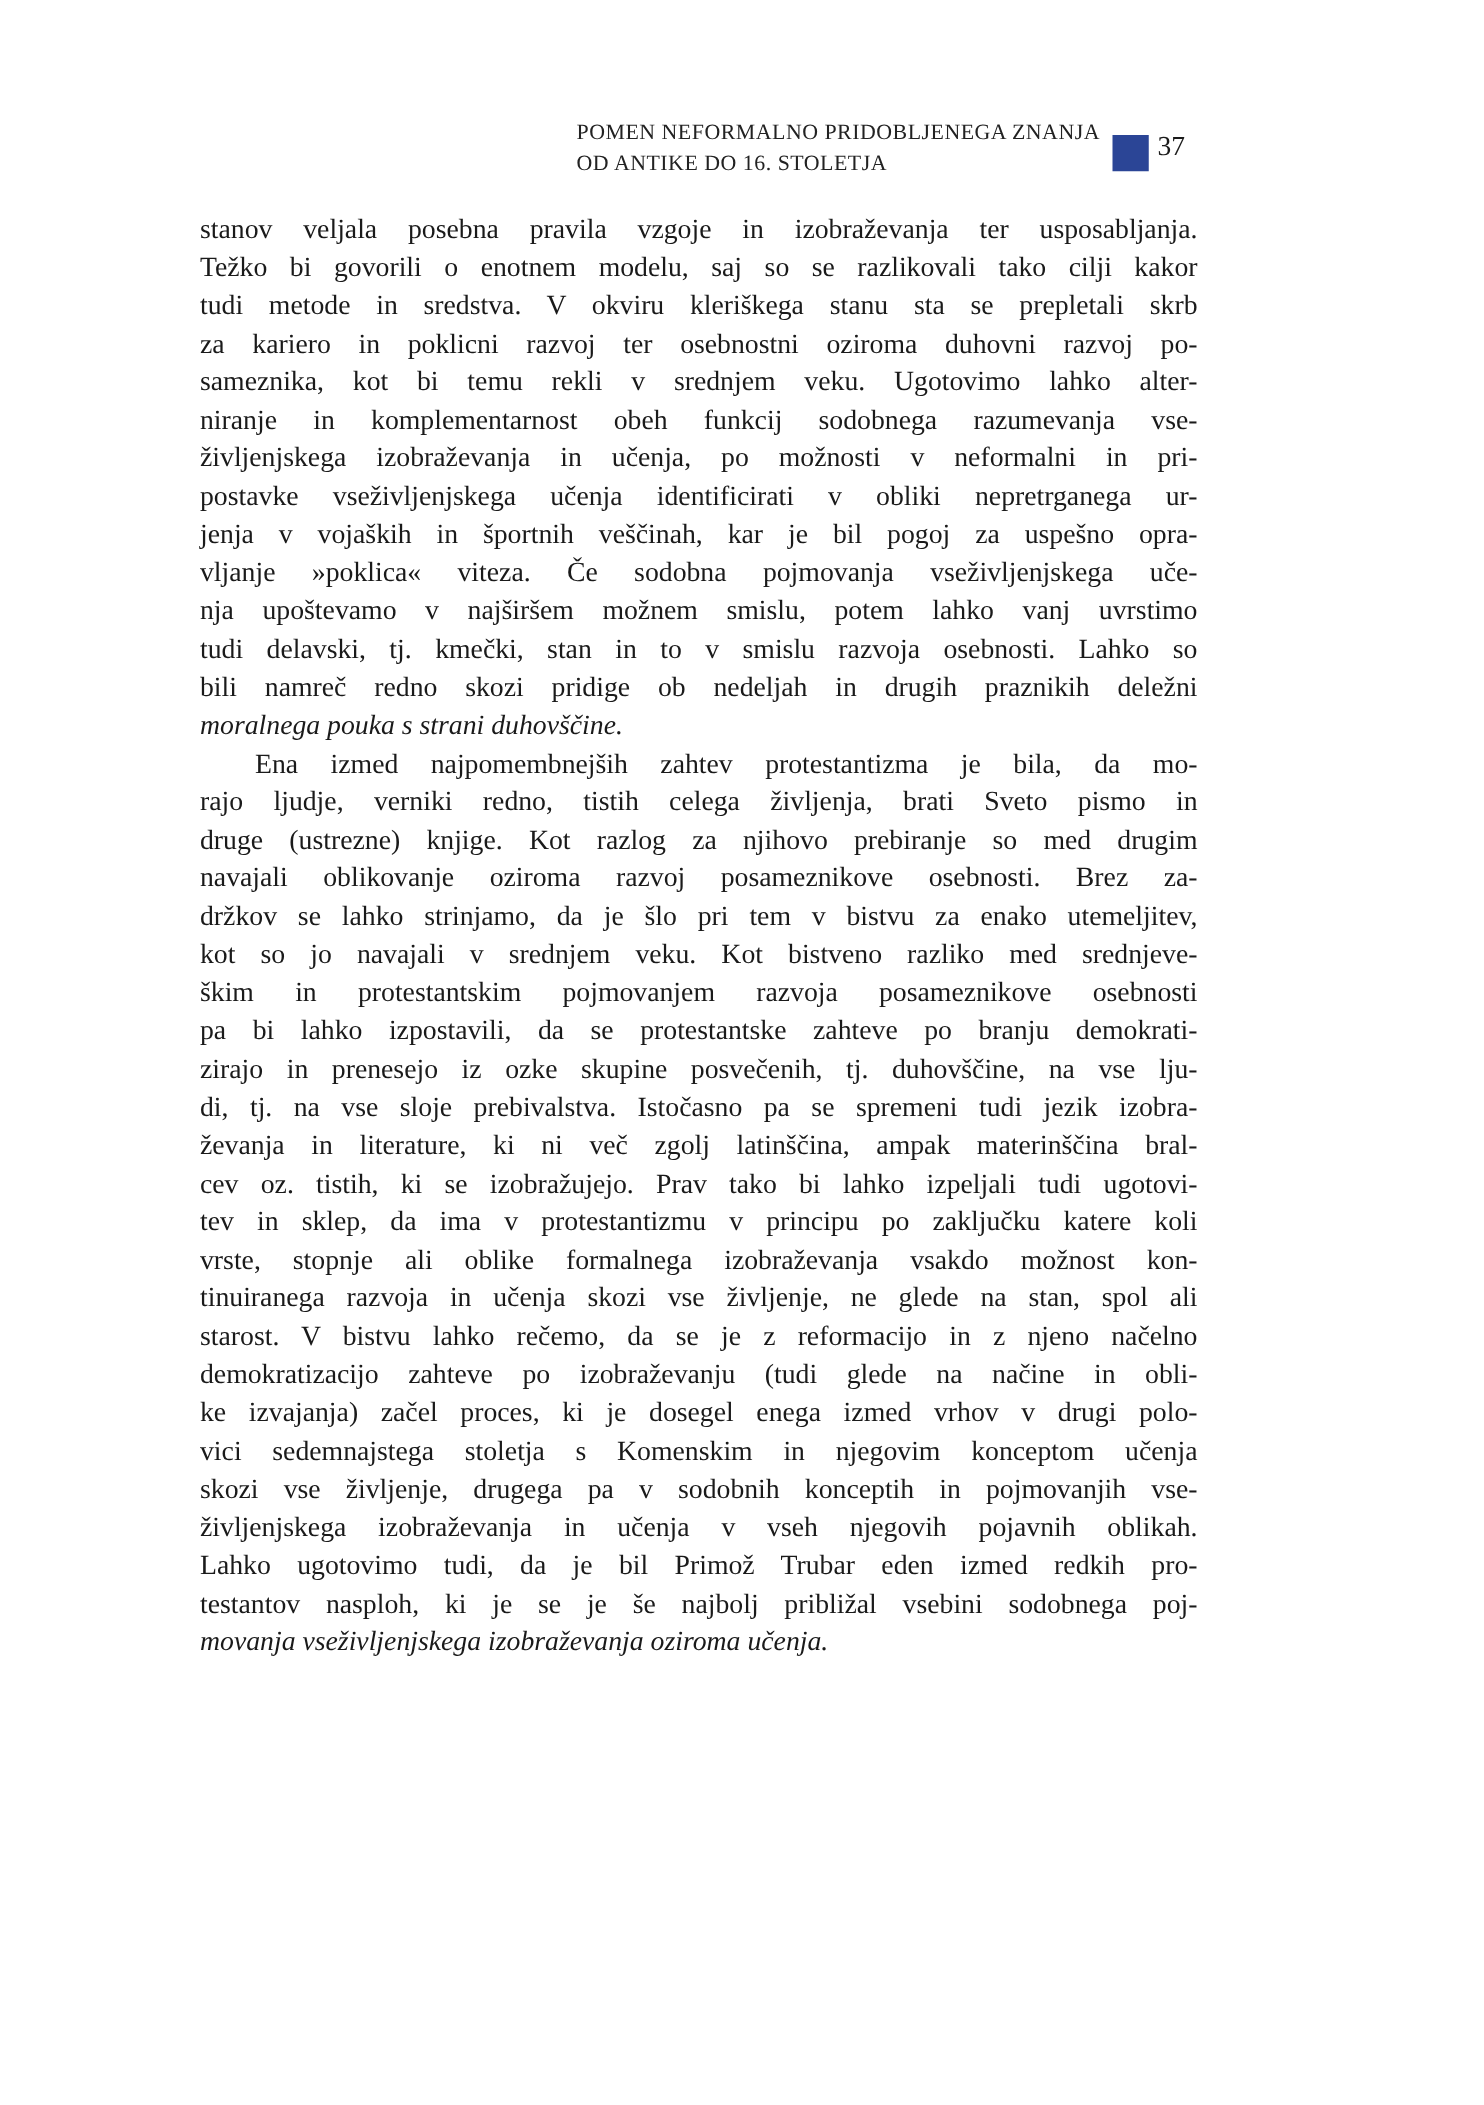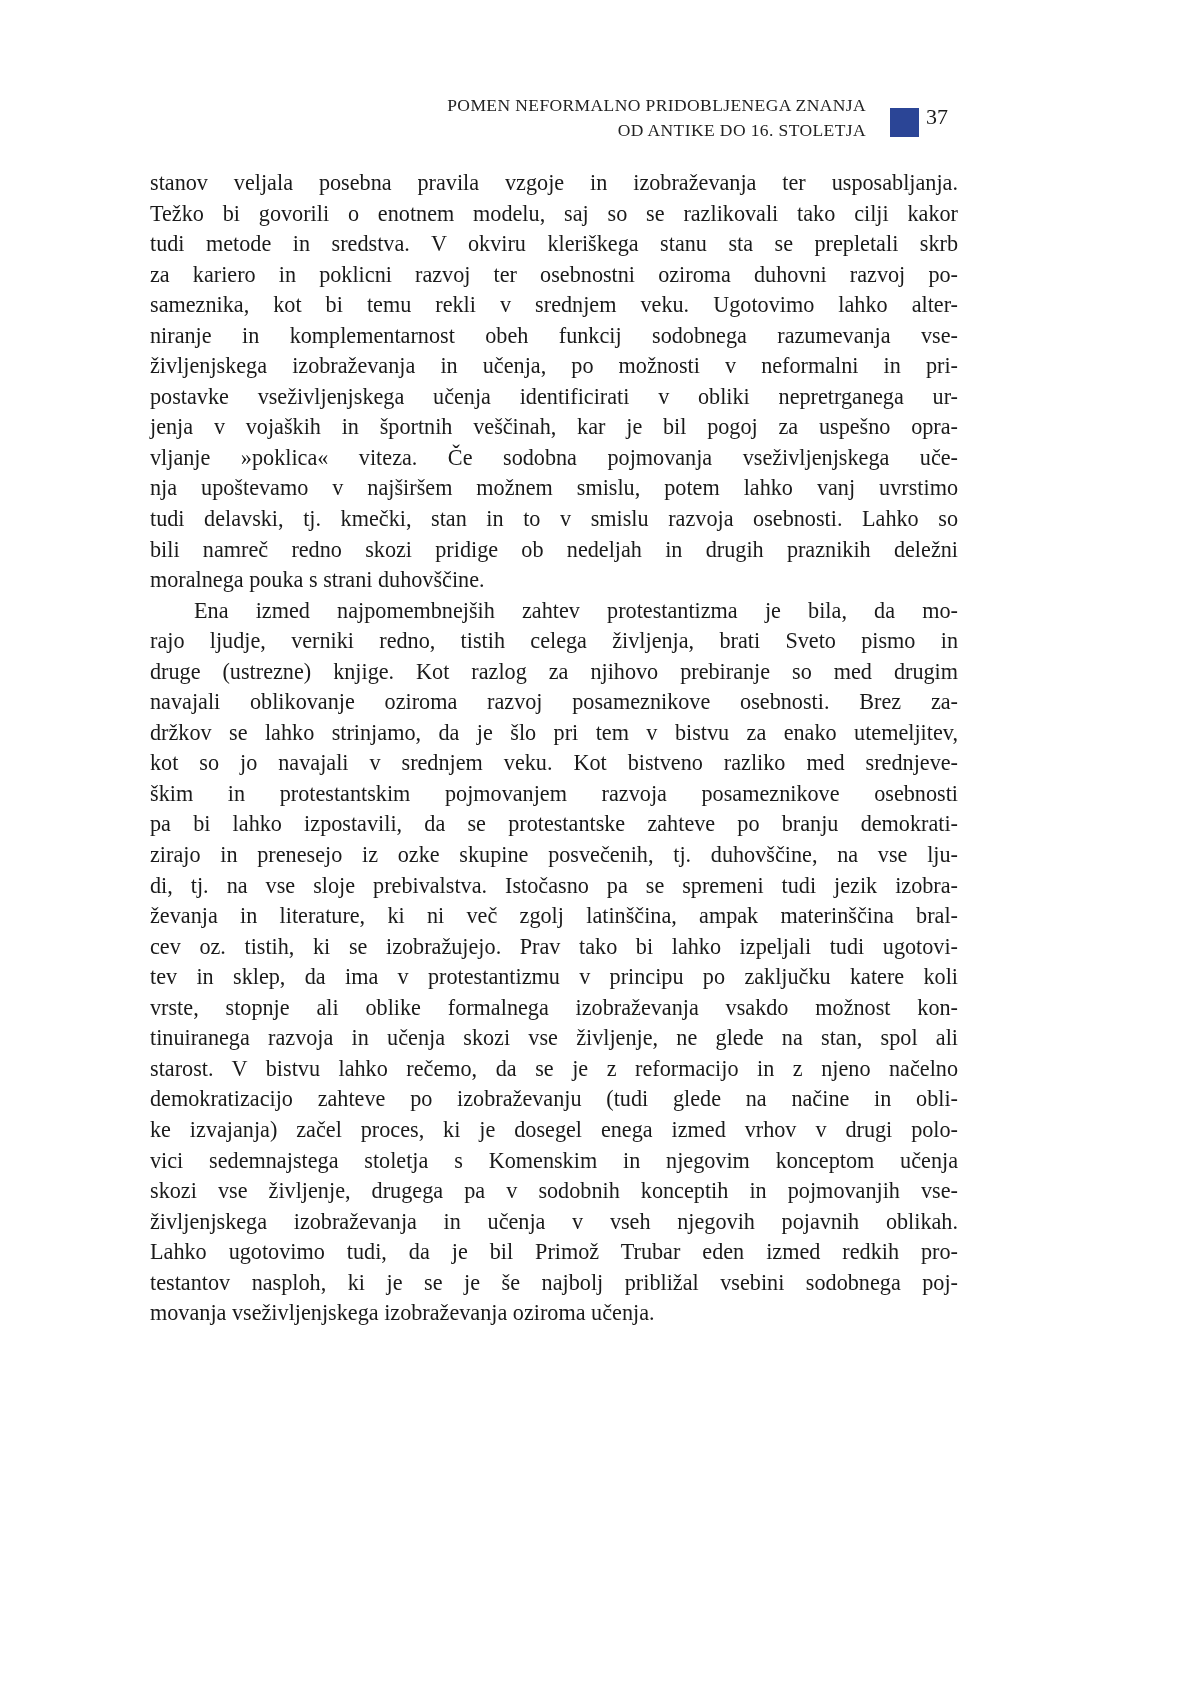--- a/index.html
+++ b/index.html
@@ -1,22 +1,22 @@
 <!DOCTYPE html>
 <html><head>
 <meta charset="utf-8">
 <style>
   html, body { margin: 0; padding: 0; background: #ffffff; }
   body { width: 1187px; height: 1684px; position: relative; overflow: hidden; font-family: "Liberation Serif", "DejaVu Serif", serif; color: #1a1a1a; }
-  .running-head { position: absolute; right: 321px; top: 93px; text-align: right; font-size: 17.5px; letter-spacing: 0.4px; line-height: 25px; color: #222; }
+  .running-head { position: absolute; right: 307px; top: 93px; font-size: 17.5px; letter-spacing: 0.4px; line-height: 25px; color: #222; }
   .marker { position: absolute; left: 890px; top: 108px; width: 29px; height: 29px; background: #2b4596; }
   .page-number { position: absolute; left: 926px; top: 104px; font-size: 22px; color: #1a1a1a; }
   .body-text { position: absolute; left: 150px; top: 168px; width: 808px; font-size: 22.2px; line-height: 30.55px; }
-  .line { display: block; text-align: justify; text-align-last: justify; white-space: nowrap; overflow: visible; height: 30.55px; }
-  .line.last { text-align-last: left; }
+  .line { display: block; text-align: justify; text-align-last: justify; white-space: nowrap; overflow: visible; height: 30.55px; margin-left: 10px; }
+  .line.last { text-align-last: left; font-style: italic; }
   .line.indent { padding-left: 44px; }
 </style>
 </head>
 <body>
 
 <div class="running-head">
   <div>POMEN NEFORMALNO PRIDOBLJENEGA ZNANJA</div>
   <div>OD ANTIKE DO 16. STOLETJA</div>
 </div>
 <div class="marker"></div>

